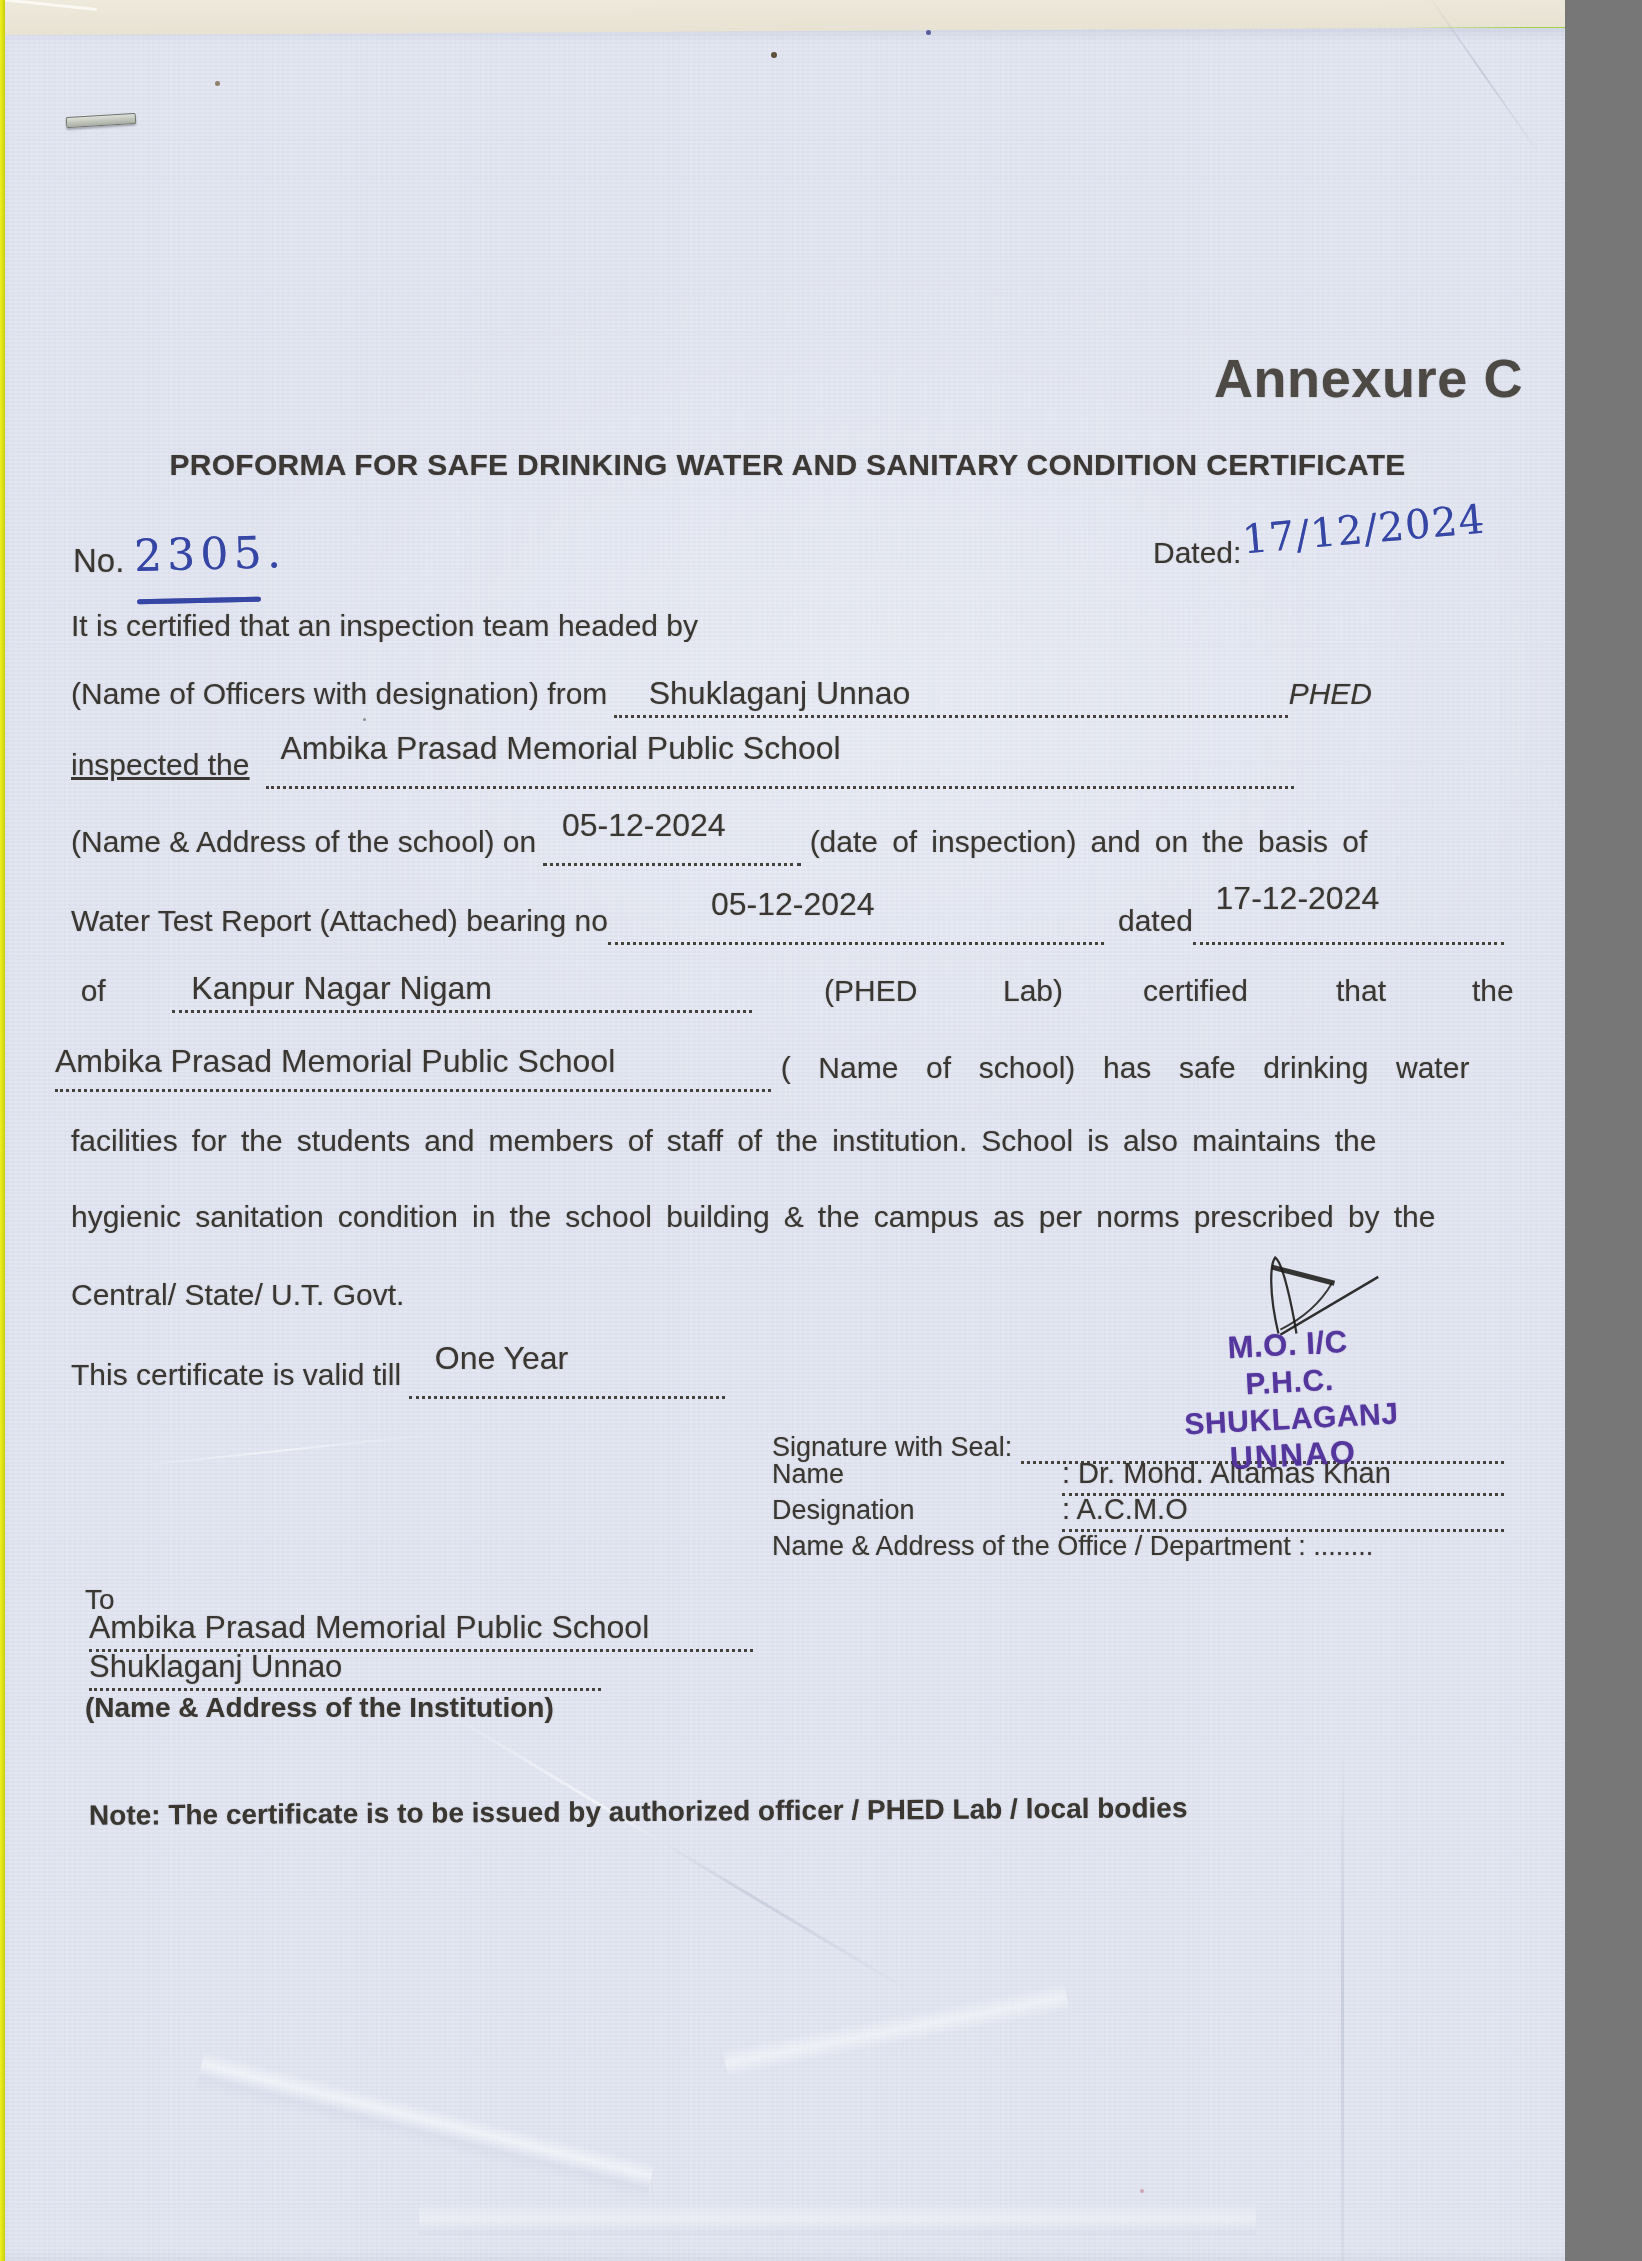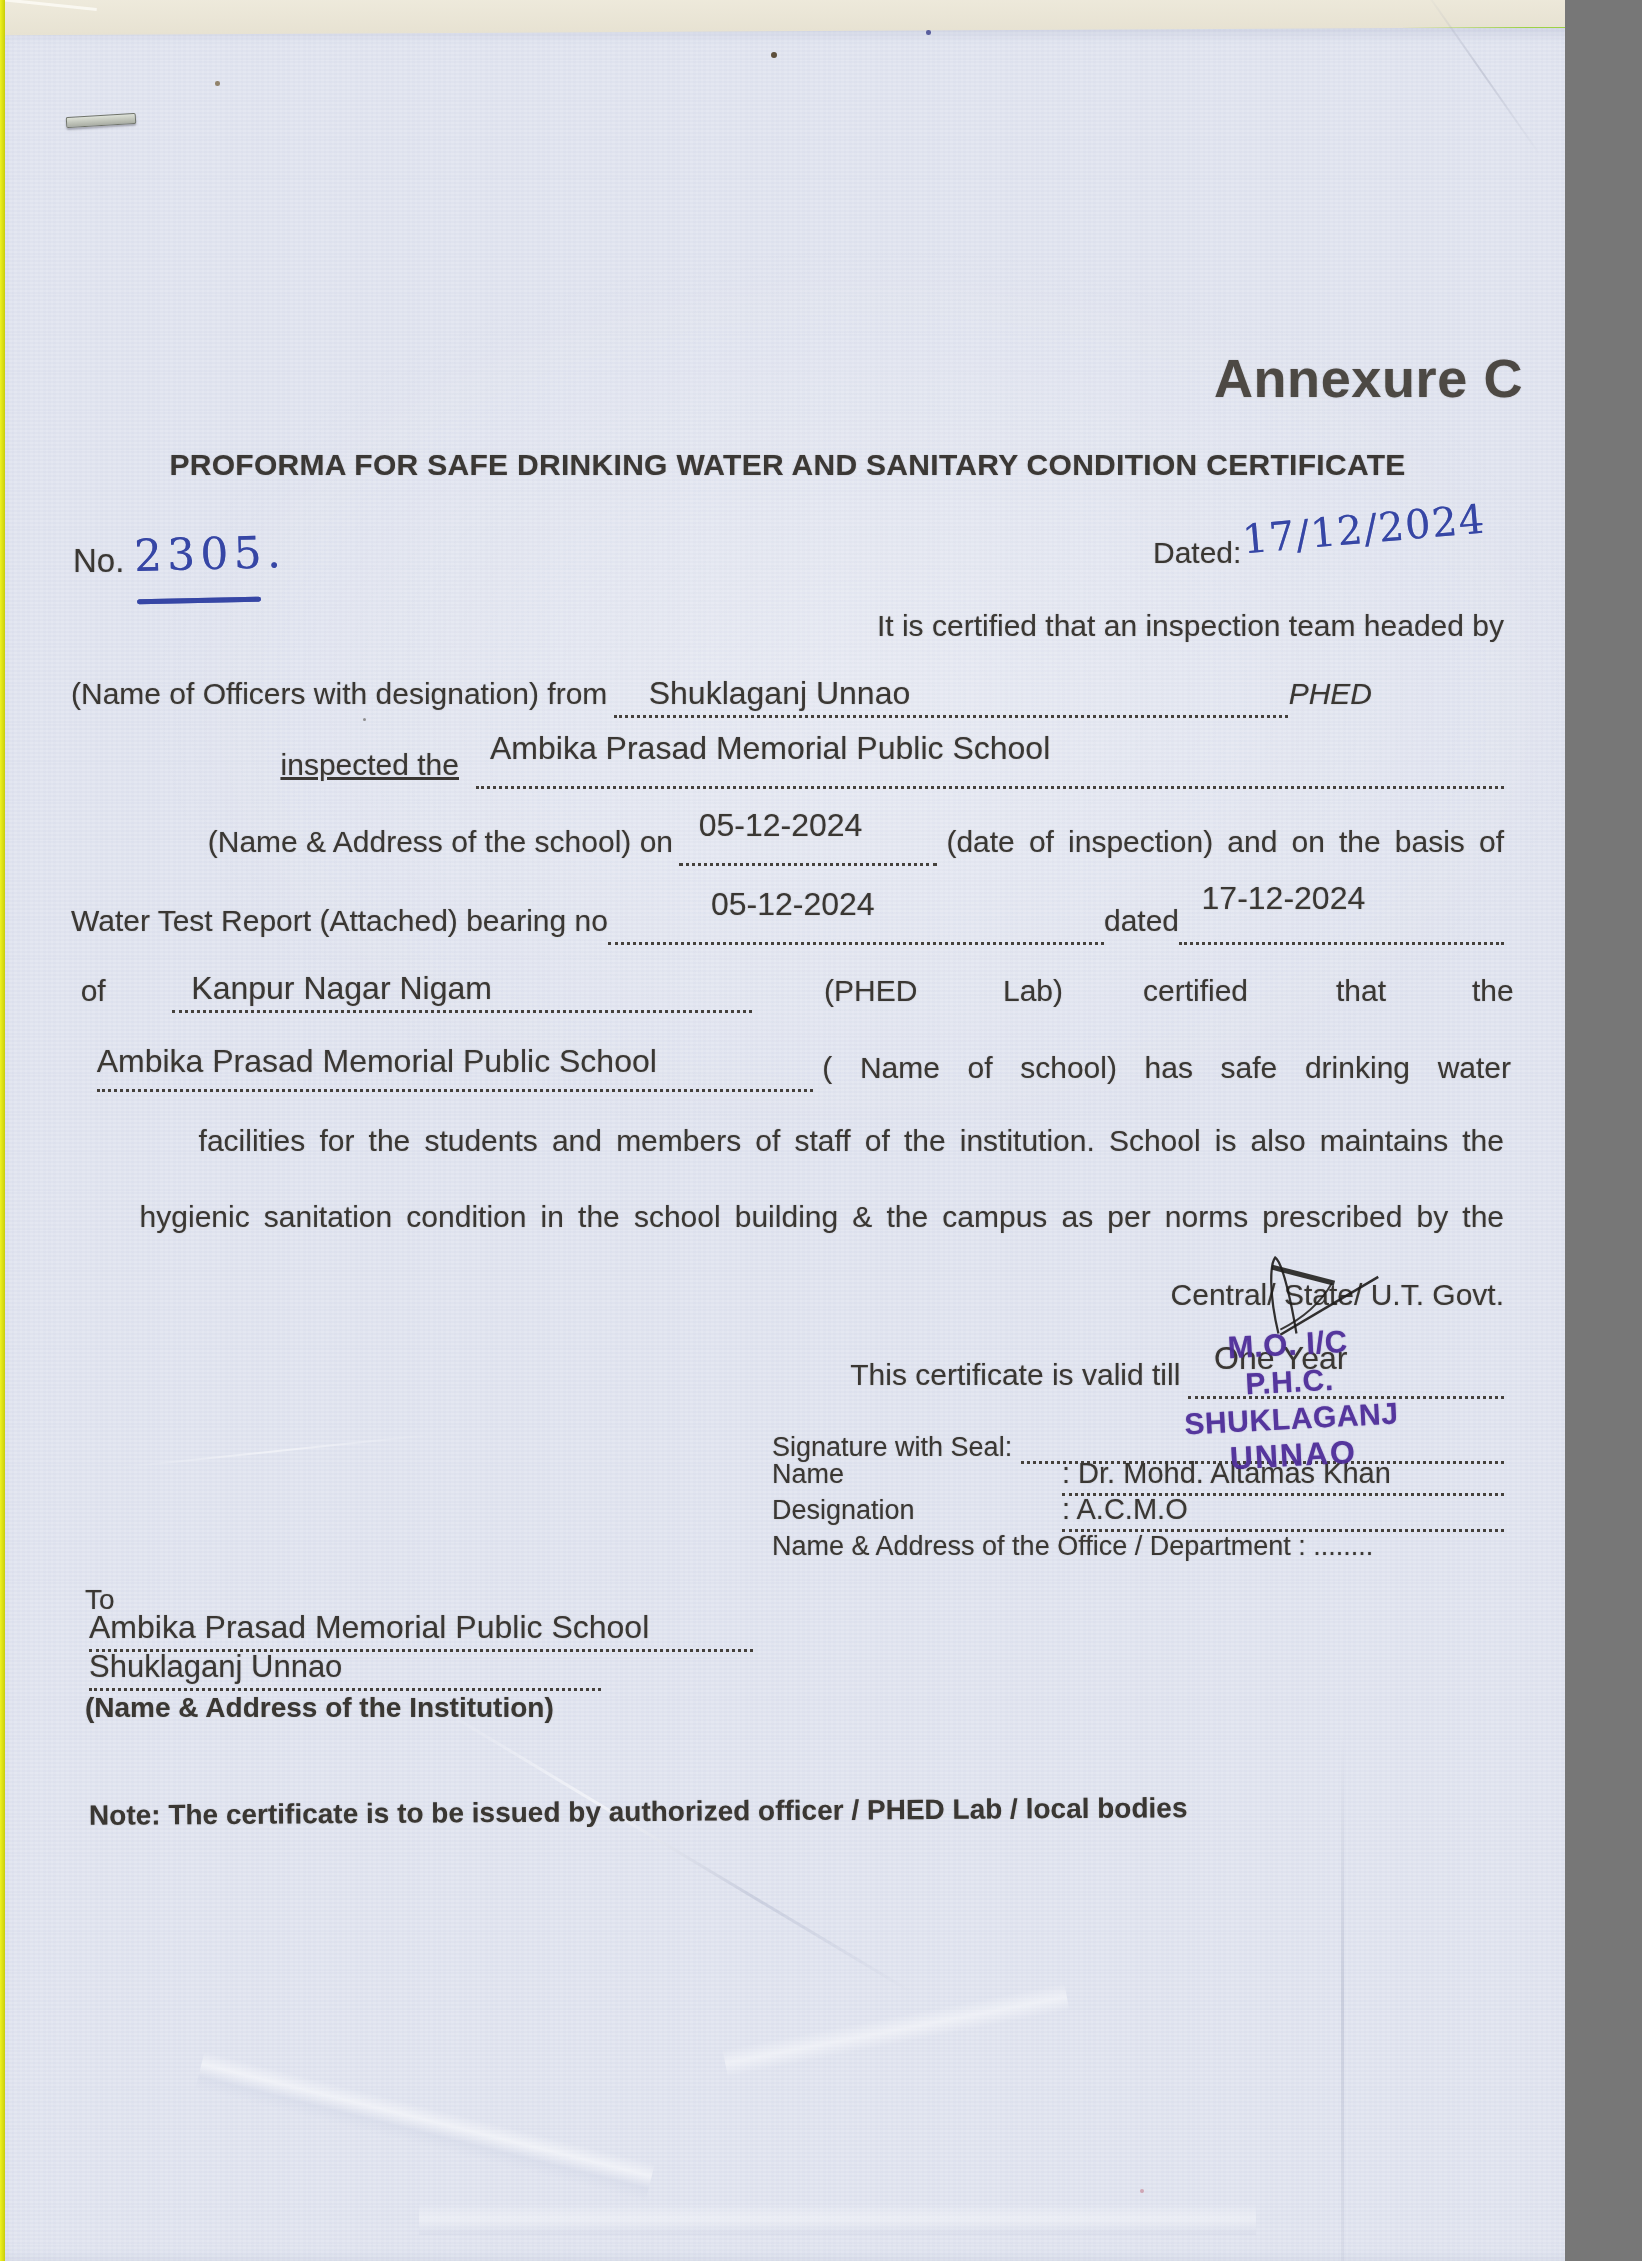--- a/index.html
+++ b/index.html
@@ -42,21 +42,21 @@
       background:linear-gradient(90deg,rgba(150,155,175,0),rgba(150,155,175,.35),rgba(150,155,175,0));}
   .c6{left:419px;top:2203px;width:837px;height:32px;
       background:linear-gradient(180deg,rgba(255,255,255,0),rgba(255,255,255,.35),rgba(180,188,212,.15));}
   .c7{left:116px;top:1450px;width:322px;height:1.9px;transform:rotate(-6deg);
       background:linear-gradient(90deg,rgba(255,255,255,0),rgba(255,255,255,.5),rgba(255,255,255,0));}
   
   .speck{position:absolute;border-radius:50%;z-index:5;}
   
   .t{color:#3a3733;text-shadow:0 0 1.3px rgba(58,55,51,.38);}
   .line{position:absolute;left:71px;width:1433px;font-size:30px;display:flex;
-        align-items:baseline;white-space:nowrap;z-index:6;justify-content:flex-end;}
+        align-items:baseline;white-space:nowrap;z-index:6;}
   .fill{display:inline-block;border-bottom:3.2px dotted #45413c;padding-bottom:3.2px;}
   .fill .v{font-size:32px;position:relative;display:inline-block;}
   .fill.empty{height:28px;position:relative;top:7.7px;}
   .up10 .v{top:-6.4px;} .up25 .v{top:-16px;} .up35 .v{top:-22.5px;}
   .abs{position:absolute;z-index:6;}
   .hand{font-family:"DejaVu Serif",serif;color:#3646a5;
         text-shadow:0 0 0.6px rgba(54,70,165,.6);}
   .ink-line{position:absolute;background:#3646a5;border-radius:2.6px;z-index:6;
         box-shadow:0 0 0.6px rgba(54,70,165,.7);}
   .annexure{position:absolute;left:1095px;top:347px;width:428px;text-align:right;z-index:6;
@@ -132,21 +132,21 @@
 
   <div class="line t" style="top:823px;">
     <span>(Name &amp; Address of the school) on</span>
     <span class="fill up25" style="width:258px;margin-left:6.4px;"><span class="v" style="padding-left:19.3px;">05-12-2024</span></span>
     <span style="margin-left:9px;word-spacing:5.8px;">(date of inspection) and on the basis of</span>
   </div>
 
   <div class="line t" style="top:902px;">
     <span>Water Test Report (Attached) bearing no</span>
     <span class="fill up25" style="width:496px;"><span class="v" style="padding-left:103px;">05-12-2024</span></span>
-    <span style="">dated</span>
+    <span style="margin-left:14px;">dated</span>
     <span class="fill up35" style="flex:1;"><span class="v" style="padding-left:22.5px;">17-12-2024</span></span>
   </div>
 
   <div class="line t" style="top:974px;display:block;">
     <span class="w6" style="left:9.7px;">of</span>
     <span class="fill w6" style="left:101px;width:580px;top:-3.9px;"><span class="v" style="padding-left:19.3px;">Kanpur Nagar Nigam</span></span>
     <span class="w6" style="left:753px;">(PHED</span>
     <span class="w6" style="left:932px;">Lab)</span>
     <span class="w6" style="left:1072px;">certified</span>
     <span class="w6" style="left:1265px;">that</span>

